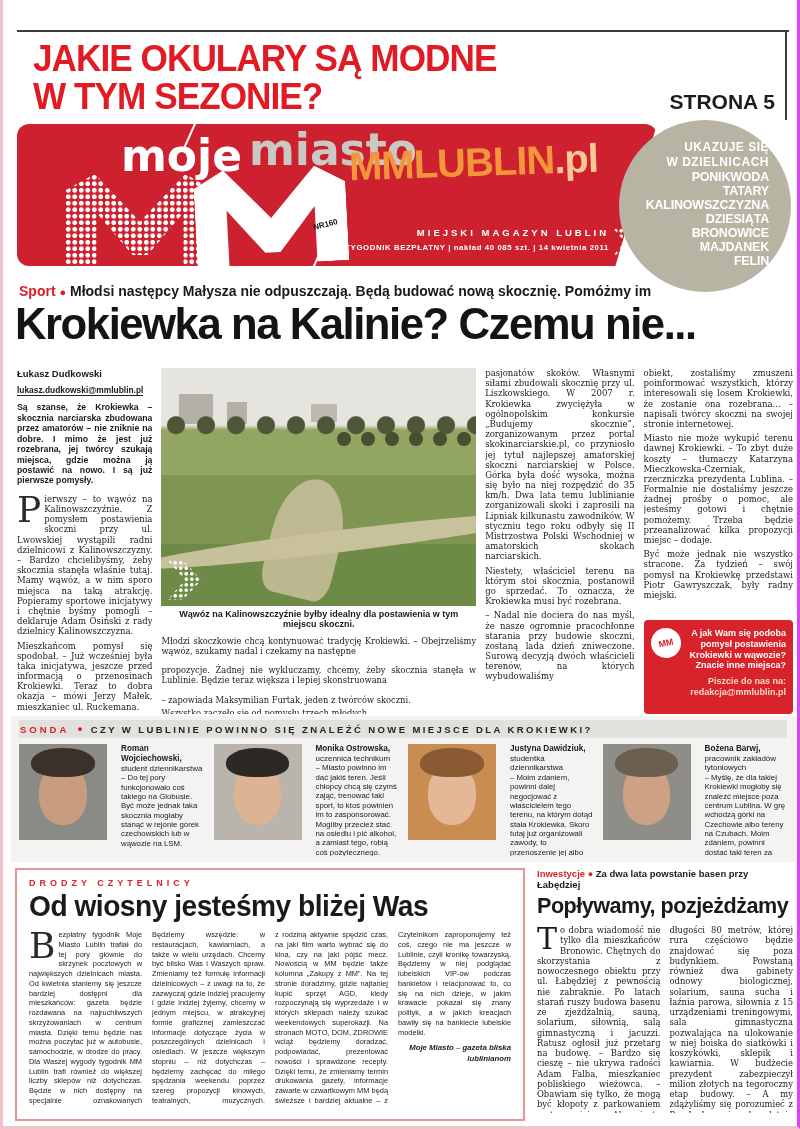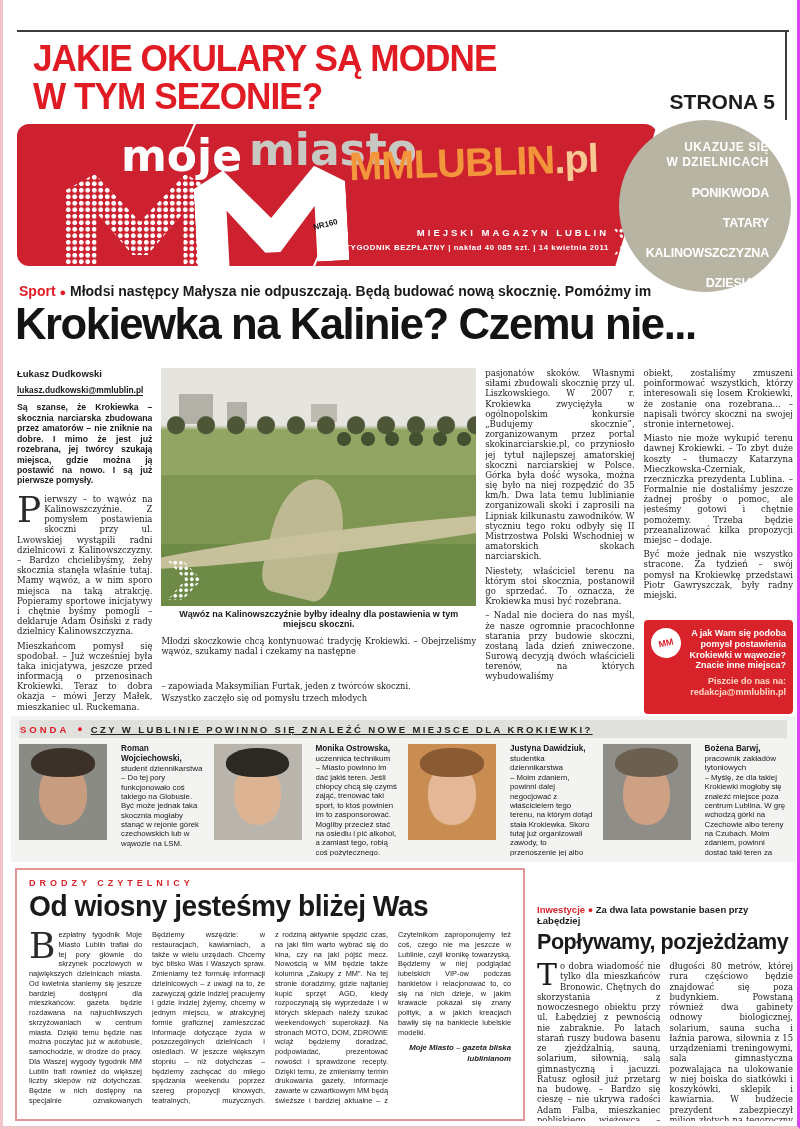--- a/index.html
+++ b/index.html
@@ -28,21 +28,21 @@
   .tag{position:absolute;right:48px;top:119px;font-size:7.8px;font-weight:700;color:#fff;letter-spacing:.6px;white-space:nowrap;}
   .dots-chevron{background-image:radial-gradient(circle,#fff 1.6px,rgba(255,255,255,0) 2px);background-size:5.5px 5.5px;
                 clip-path:polygon(0 0,45% 0,100% 50%,45% 100%,0 100%,52% 50%);}
   .band-chev{position:absolute;right:22px;top:104px;width:22px;height:28px;}
   .slash{position:absolute;width:2px;background:#fff;}
   .slash1{left:172px;top:-6px;height:34px;transform:rotate(24deg);}
   .slash2{left:300px;top:118px;height:30px;transform:rotate(24deg);}
   .circle{position:absolute;left:616px;top:120px;width:172px;height:172px;border-radius:50%;background:#b7b4a3;
           text-align:right;box-sizing:border-box;padding:20px 22px 0 0;color:#fff;}
   .circle .tiny{font-size:12px;font-weight:800;letter-spacing:.5px;line-height:1.25;}
-  .circle .dist{font-size:12.5px;font-weight:900;line-height:1.12;letter-spacing:-.2px;margin-top:16px;}
+  .circle .dist{font-size:12.5px;font-weight:900;line-height:1.12;letter-spacing:-.2px;}
   
   .kicker{position:absolute;left:16px;top:283px;font-size:14px;font-weight:800;}
   .kicker .sec{color:#e01b24;}
   .kicker .dot{color:#e01b24;font-size:11px;}
   .headline{position:absolute;left:12px;top:298px;font-size:45px;font-weight:900;color:#141414;
             letter-spacing:-1.5px;transform:scaleX(.97);transform-origin:left;white-space:nowrap;}
   .art{position:absolute;left:14px;top:368px;width:776px;height:346px;display:flex;gap:9px;}
   .art-col{height:100%;overflow:hidden;}
   .c1{width:136px;}
   .mid{width:316px;}
@@ -74,21 +74,21 @@
   .callout{flex:0 0 auto;height:94px;background:#d8232a;border-radius:4px;box-sizing:border-box;padding:8px 7px;display:flex;gap:6px;margin-top:4px;}
   .mm-badge{flex:0 0 auto;width:30px;height:30px;border-radius:50%;background:#fff;color:#d8232a;font-size:9px;font-weight:900;
             display:flex;align-items:center;justify-content:center;transform:rotate(-12deg);}
   .callout-txt{flex:1;text-align:right;color:#fff;font-size:9px;font-weight:800;line-height:1.2;}
   .callout-mail{margin-top:5px;color:#ffd9c4;}
   
   .sonda{position:absolute;left:8px;top:716px;width:784px;height:146px;background:#f3f3f1;box-sizing:border-box;padding:4px 8px;}
   .sonda-bar{height:18px;background:#e0e0dd;display:flex;align-items:center;gap:8px;padding:0 1px;}
   .sonda-label{color:#e01b24;font-weight:900;font-size:9.5px;letter-spacing:3px;}
   .sonda-dot{color:#e01b24;font-size:9px;}
-  .sonda-q{font-weight:800;font-size:9.5px;letter-spacing:2.4px;color:#222;text-decoration:underline;}
+  .sonda-q{font-weight:800;font-size:9.5px;letter-spacing:2.4px;color:#222;}
   .sonda-row{display:flex;gap:10px;margin-top:6px;height:112px;overflow:hidden;}
   .sonda-entry{flex:1;display:flex;gap:14px;}
   .face{flex:0 0 auto;width:88px;height:96px;position:relative;overflow:hidden;background:var(--bg,#999);}
   .face::before{content:"";position:absolute;left:23%;top:20%;width:54%;height:64%;border-radius:48% 48% 46% 46%;background:var(--skin,#d2a88a);}
   .face::after{content:"";position:absolute;left:14%;top:4%;width:72%;height:30%;border-radius:50% 50% 42% 42%;background:var(--hair,#3a3028);}
   .sonda-entry:nth-child(1) .face{--bg:#8b8b85;--skin:#c89c7e;--hair:#3c3128;}
   .sonda-entry:nth-child(2) .face{--bg:#b9b4ac;--skin:#dcb493;--hair:#2c2824;}
   .sonda-entry:nth-child(3) .face{--bg:#c98d52;--skin:#e4b896;--hair:#8a5a33;}
   .sonda-entry:nth-child(4) .face{--bg:#8f8d88;--skin:#cfa184;--hair:#6b5f50;}
   .sonda-txt{font-size:7.8px;line-height:1.2;overflow:hidden;}
@@ -96,21 +96,21 @@
   .sonda-role{font-size:8px;}
   
   .lbox{position:absolute;left:12px;top:868px;width:510px;height:253px;border:2px solid #e59598;border-radius:0;
         box-sizing:border-box;padding:8px 12px;overflow:hidden;}
   .lbox-head{color:#d8232a;font-weight:800;font-size:9px;letter-spacing:4px;}
   .lbox-title{font-size:29px;font-weight:900;letter-spacing:-.5px;margin:2px 0 7px 0;transform:scaleX(.97);transform-origin:left;}
   .lbox-cols{display:flex;gap:10px;height:176px;overflow:hidden;}
   .lbox-col{flex:1;font-size:7.4px;line-height:1.32;text-align:justify;color:#222;}
   .lbox-sign{font-weight:800;font-style:italic;font-size:7.8px;text-align:right;margin-top:6px;}
   .rbox{position:absolute;left:534px;top:868px;width:256px;height:253px;overflow:hidden;}
-  .rbox-head{font-size:9.5px;font-weight:800;margin-top:36px;}
+  .rbox-head{font-size:9.5px;font-weight:800;}
   .rbox-head .sec{color:#d8232a;}
   .rbox-head .dot{color:#d8232a;font-size:9px;}
   .rbox-title{font-size:22px;font-weight:900;letter-spacing:-.5px;margin:3px 0 6px 0;white-space:nowrap;transform:scaleX(.98);transform-origin:left;}
   .rbox-cols{display:flex;gap:9px;height:188px;overflow:hidden;}
   .rbox-col{flex:1;font-size:8.4px;line-height:1.22;text-align:justify;font-family:"DejaVu Serif",serif;}
   .dropcap-t{float:left;font-size:30px;line-height:.8;font-family:"DejaVu Serif",serif;padding:2px 3px 0 0;}
 </style>
 </head>
 <body>
 
@@ -175,20 +175,23 @@
         <div class="path"></div>
         <div class="path2"></div>
         <div class="dots-chevron ph-mm"></div>
       </div>
       <div class="caption">Wąwóz na Kalinowszczyźnie byłby idealny dla postawienia w tym miejscu skoczni.</div>
       <div class="minis">
         <div class="mini">
             <p>Młodzi skoczkowie chcą kontynuować tradycję Krokiewki. – Obejrzeliśmy wąwóz, szukamy nadal i czekamy na następne</p>
           </div>
         <div class="mini">
+            <p>propozycje. Żadnej nie wykluczamy, chcemy, żeby skocznia stanęła w Lublinie. Będzie teraz większa i lepiej skonstruowana</p>
+          </div>
+        <div class="mini">
           <p>– zapowiada Maksymilian Furtak, jeden z twórców skoczni.</p>
           <p>Wszystko zaczęło się od pomysłu trzech młodych</p>
         </div>
       </div>
     </div>
 
     <div class="art-col c4">
       <p class="body-p">pasjonatów skoków. Własnymi siłami zbudowali skocznię przy ul. Liszkowskiego. W 2007 r. Krokiewka zwyciężyła w ogólnopolskim konkursie „Budujemy skocznie”, zorganizowanym przez portal skokinarciarskie.pl, co przyniosło jej tytuł najlepszej amatorskiej skoczni narciarskiej w Polsce. Górka była dość wysoka, można się było na niej rozpędzić do 35 km/h. Dwa lata temu lublinianie zorganizowali skoki i zaprosili na Lipniak kilkunastu zawodników. W styczniu tego roku odbyły się II Mistrzostwa Polski Wschodniej w amatorskich skokach narciarskich.</p>
       <p class="body-p">Niestety, właściciel terenu na którym stoi skocznia, postanowił go sprzedać. To oznacza, że Krokiewka musi być rozebrana.</p>
       <p class="body-p">– Nadal nie dociera do nas myśl, że nasze ogromnie pracochłonne starania przy budowie skoczni, zostaną lada dzień zniweczone. Surową decyzją dwóch właścicieli terenów, na których wybudowaliśmy</p>

